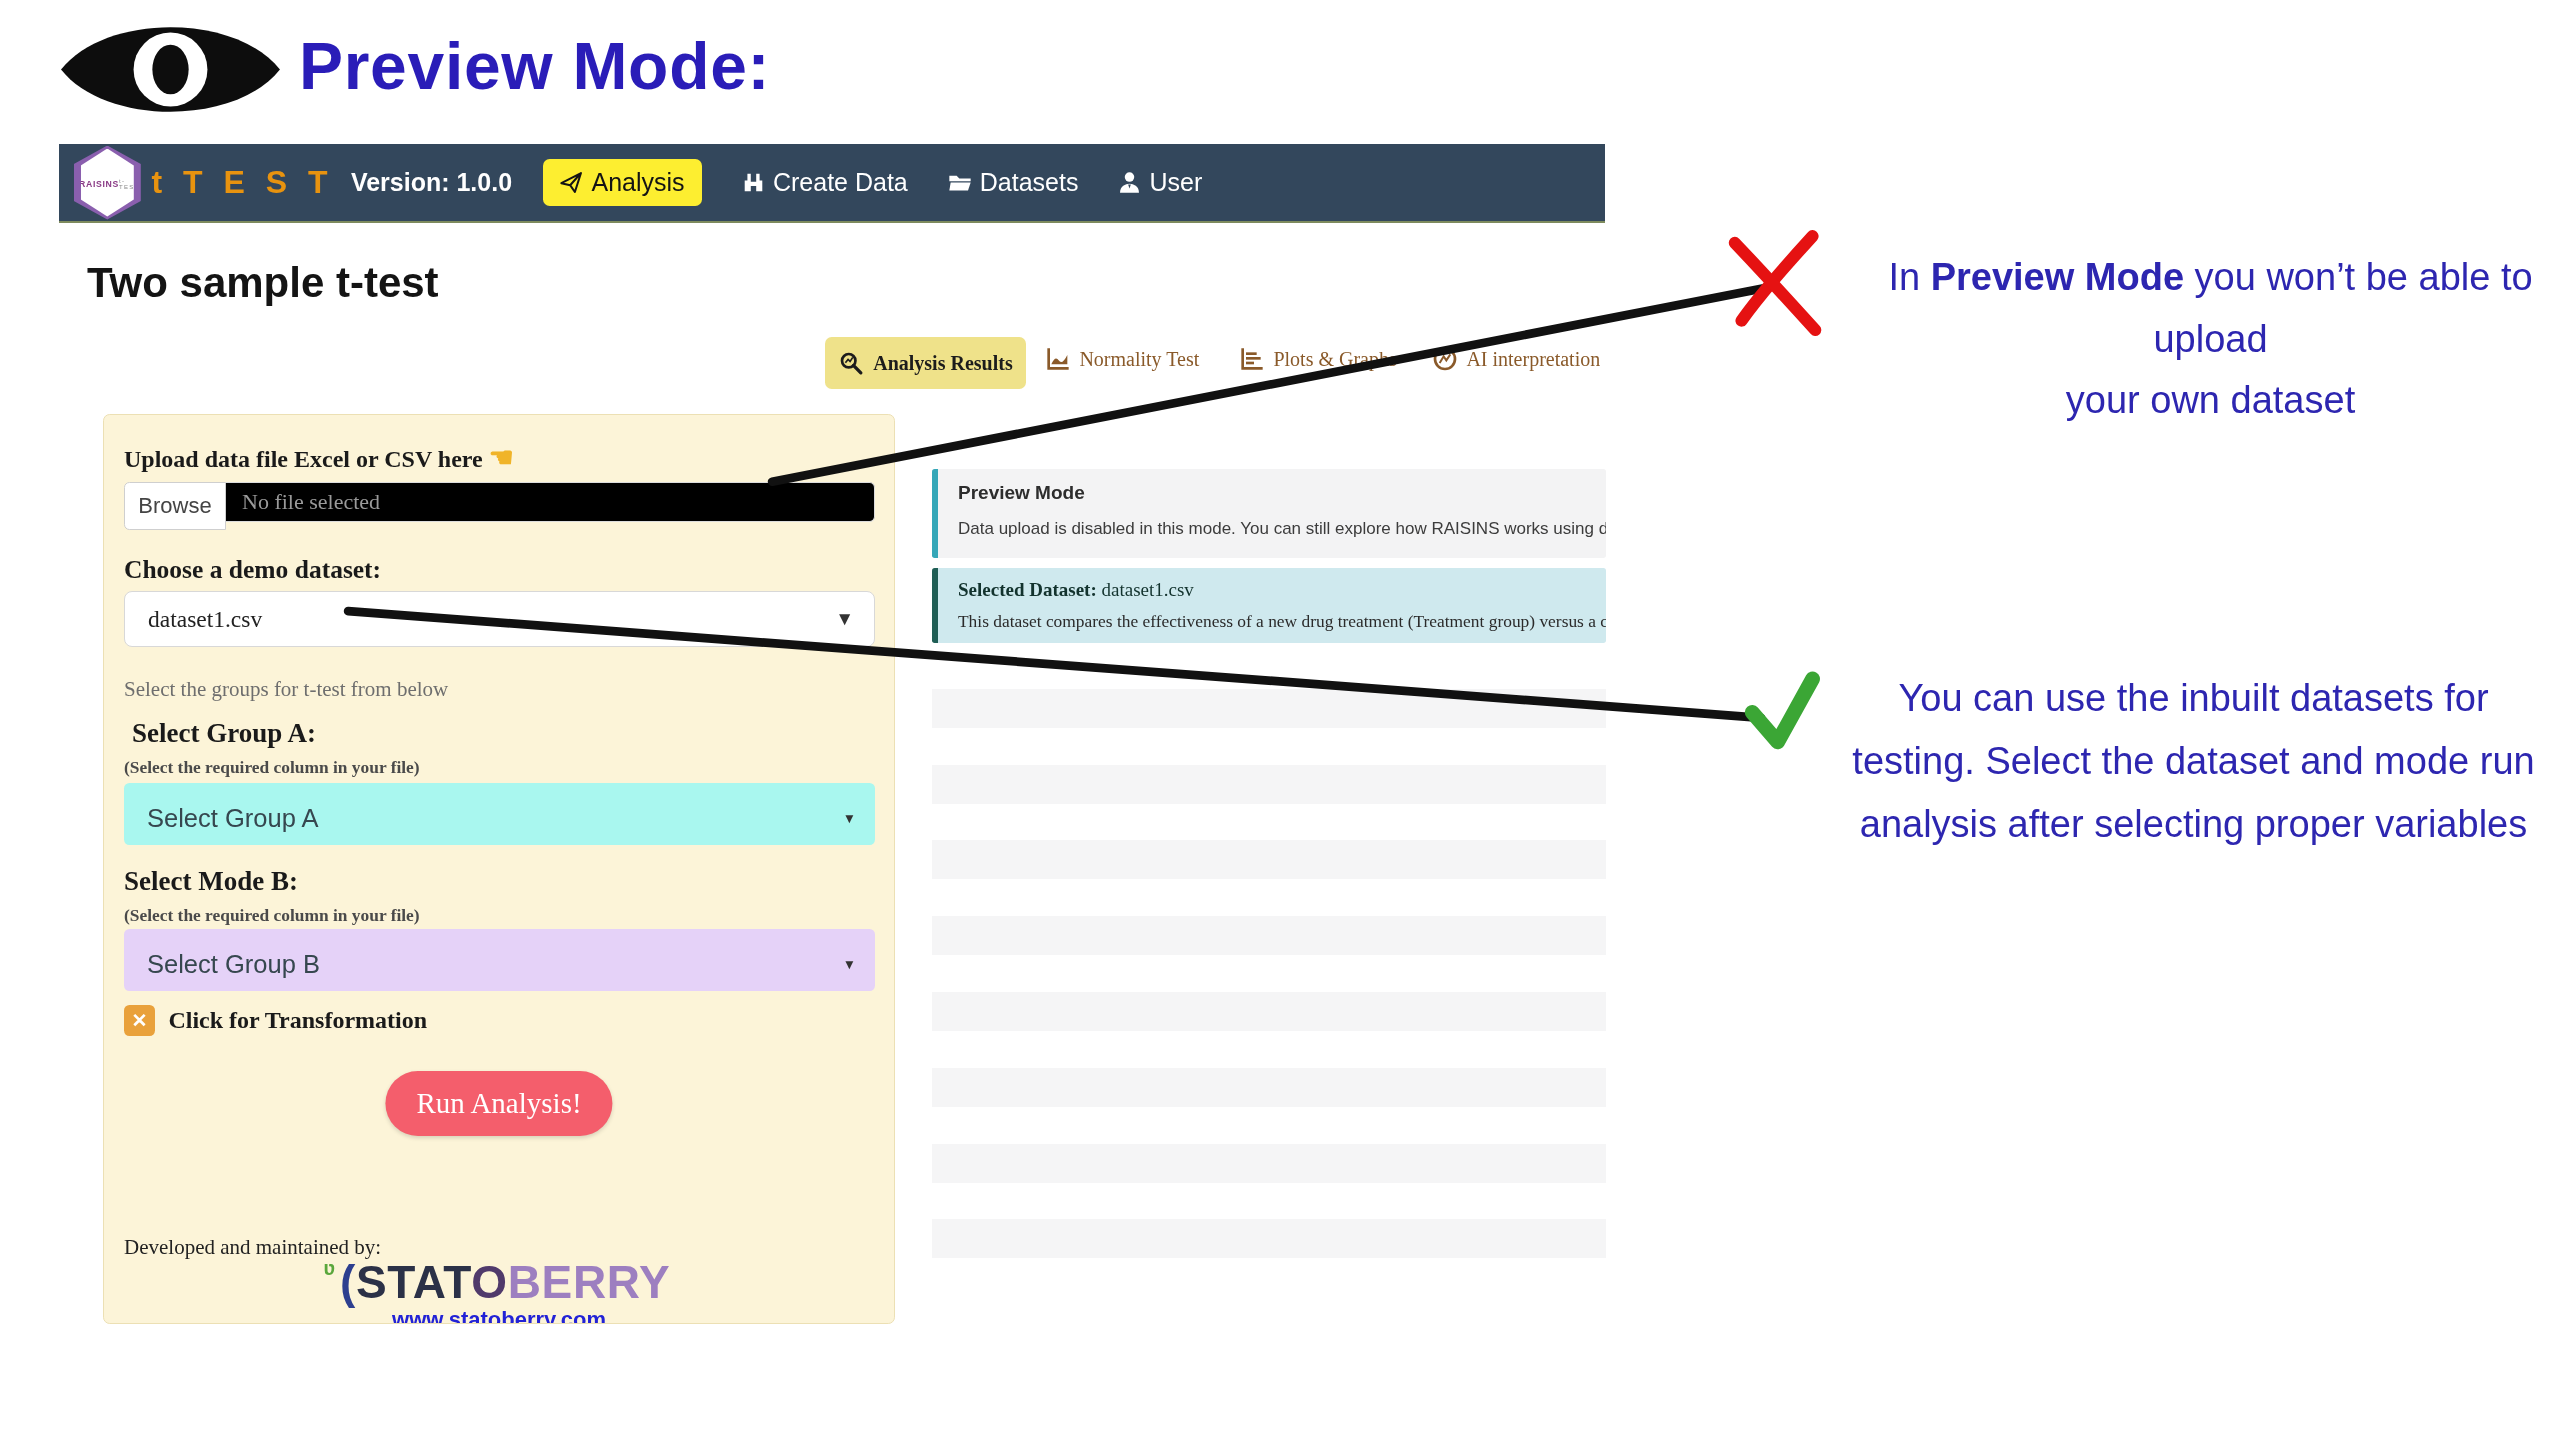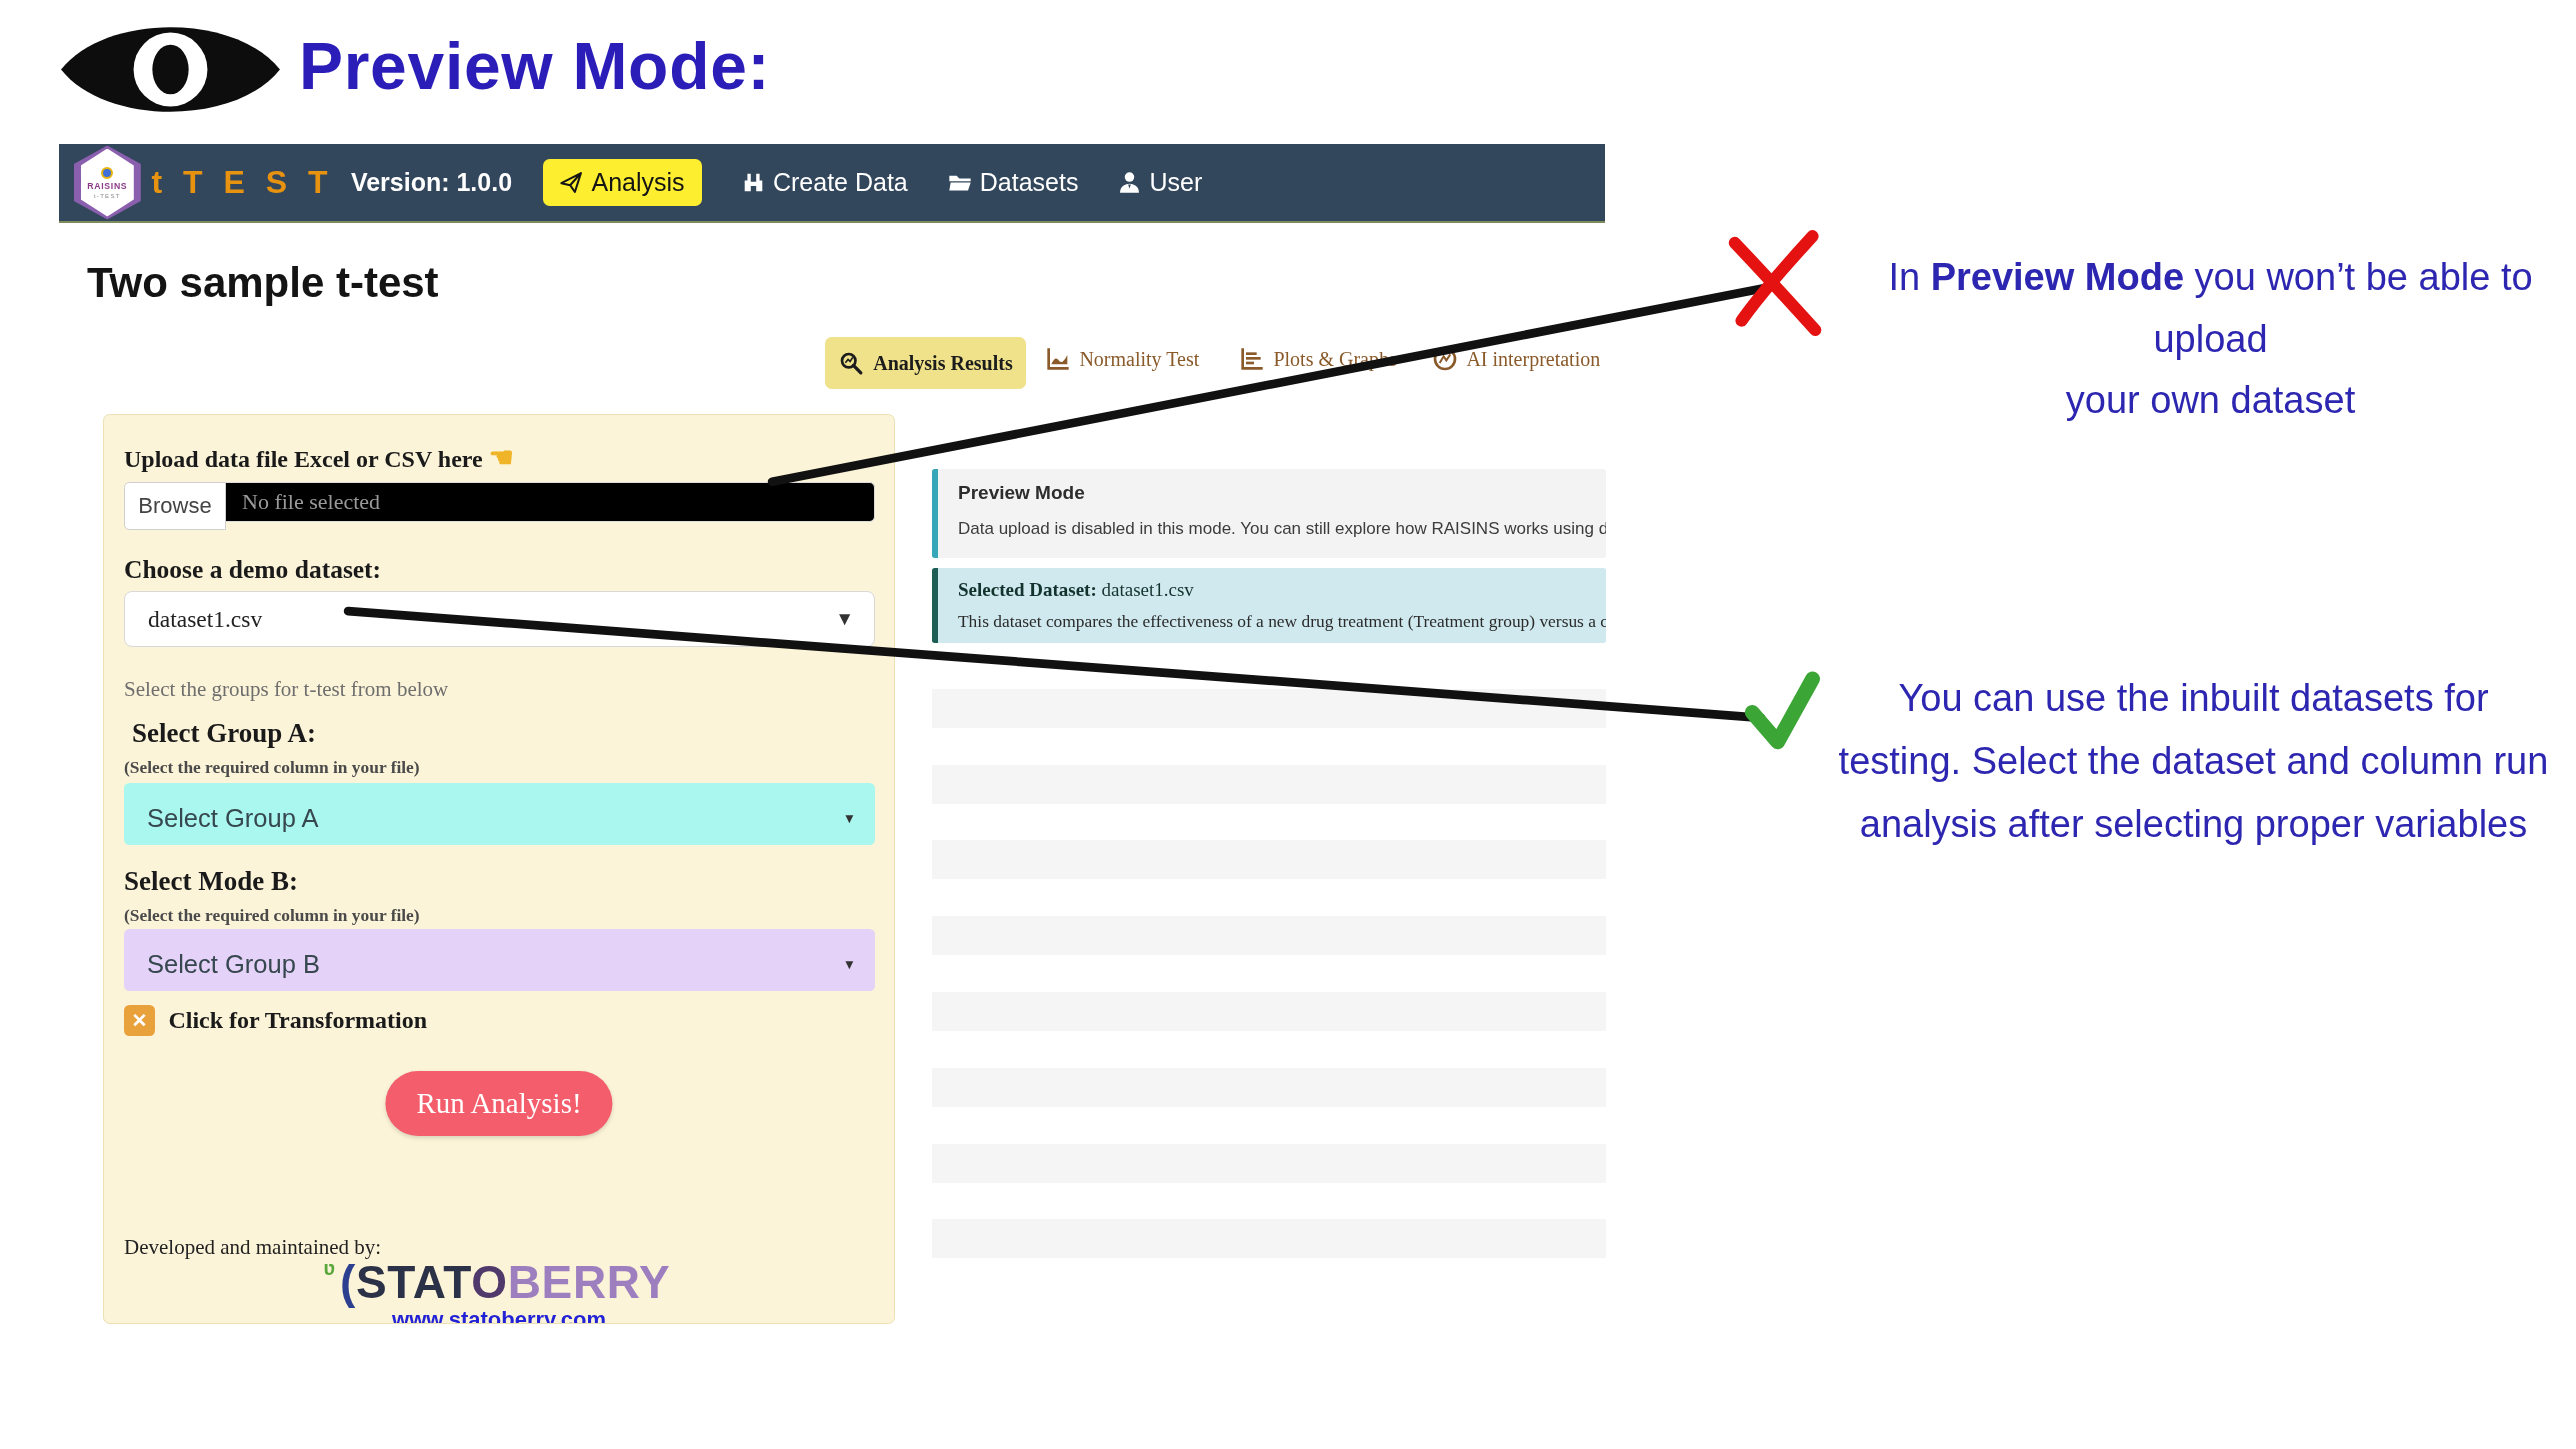--- a/index.html
+++ b/index.html
@@ -14,21 +14,21 @@
   #app { left:59px; top:144px; width:1546px; height:1187px; }
 
   
   #navbar { left:0; top:0; width:1546px; height:79px; background:#33475c;
             border-bottom:2.7px solid #7e8b5e; display:flex; align-items:center; }
   .hex-outer { width:67px; height:74px; margin-left:14.8px; background:#8a5fae; flex:0 0 auto;
                clip-path:polygon(50% 0,100% 25%,100% 75%,50% 100%,0 75%,0 25%);
                display:flex; align-items:center; justify-content:center; }
   .hex-inner { width:53px; height:68px; background:#ffffff;
                clip-path:polygon(50% 0,100% 25%,100% 75%,50% 100%,0 75%,0 25%);
-               display:flex; flex-direction:column; align-items:center; justify-content:center; }
+               display:flex; align-items:center; justify-content:center; }
   .hex-dot { width:12px; height:12px; border-radius:50%; background:#3f6fd8; border:2px solid #e8b50c; }
   .hex-word { font-size:8.7px; font-weight:bold; color:#8a3b86; letter-spacing:0.7px; margin-top:2px; }
   .hex-sub { font-size:6px; color:#8a8a8a; margin-top:2px; letter-spacing:1.3px; }
   #brand { margin-left:10.7px; font-size:32px; font-weight:bold; color:#e8930f; letter-spacing:6px; }
   #version { margin-left:17.4px; font-size:25px; font-weight:bold; color:#ffffff; }
   .nav-item { display:flex; align-items:center; gap:8px; color:#ffffff; font-size:25px; }
   #nav-analysis { margin-left:31px; background:#fdee30; color:#141414; border-radius:6.7px;
                   padding:9.4px 17.4px; }
   #nav-create { margin-left:40px; } #nav-datasets { margin-left:40px; } #nav-user { margin-left:40px; }
   .nav-ic { display:block; }
@@ -273,16 +273,16 @@
   </g>
   <path d="M2612,1062 L2650,1106 L2702,1012" fill="none" stroke="#3ba635" stroke-width="22" stroke-linecap="round" stroke-linejoin="round"></path>
 </svg>
 
 <div class="abs anno-text" id="anno-no-upload">
   <span>In </span><span class="anno-bold">Preview Mode</span><span> you won’t be able to upload</span><br>
   <span>your own dataset</span>
 </div>
 <div class="abs anno-text" id="anno-inbuilt">
   <span>You can use the inbuilt datasets for</span><br>
-  <span>testing. Select the dataset and column run</span><br>
+  <span>testing. Select the dataset and mode run</span><br>
   <span>analysis after selecting proper variables</span>
 </div>
 
 
 </body></html>

